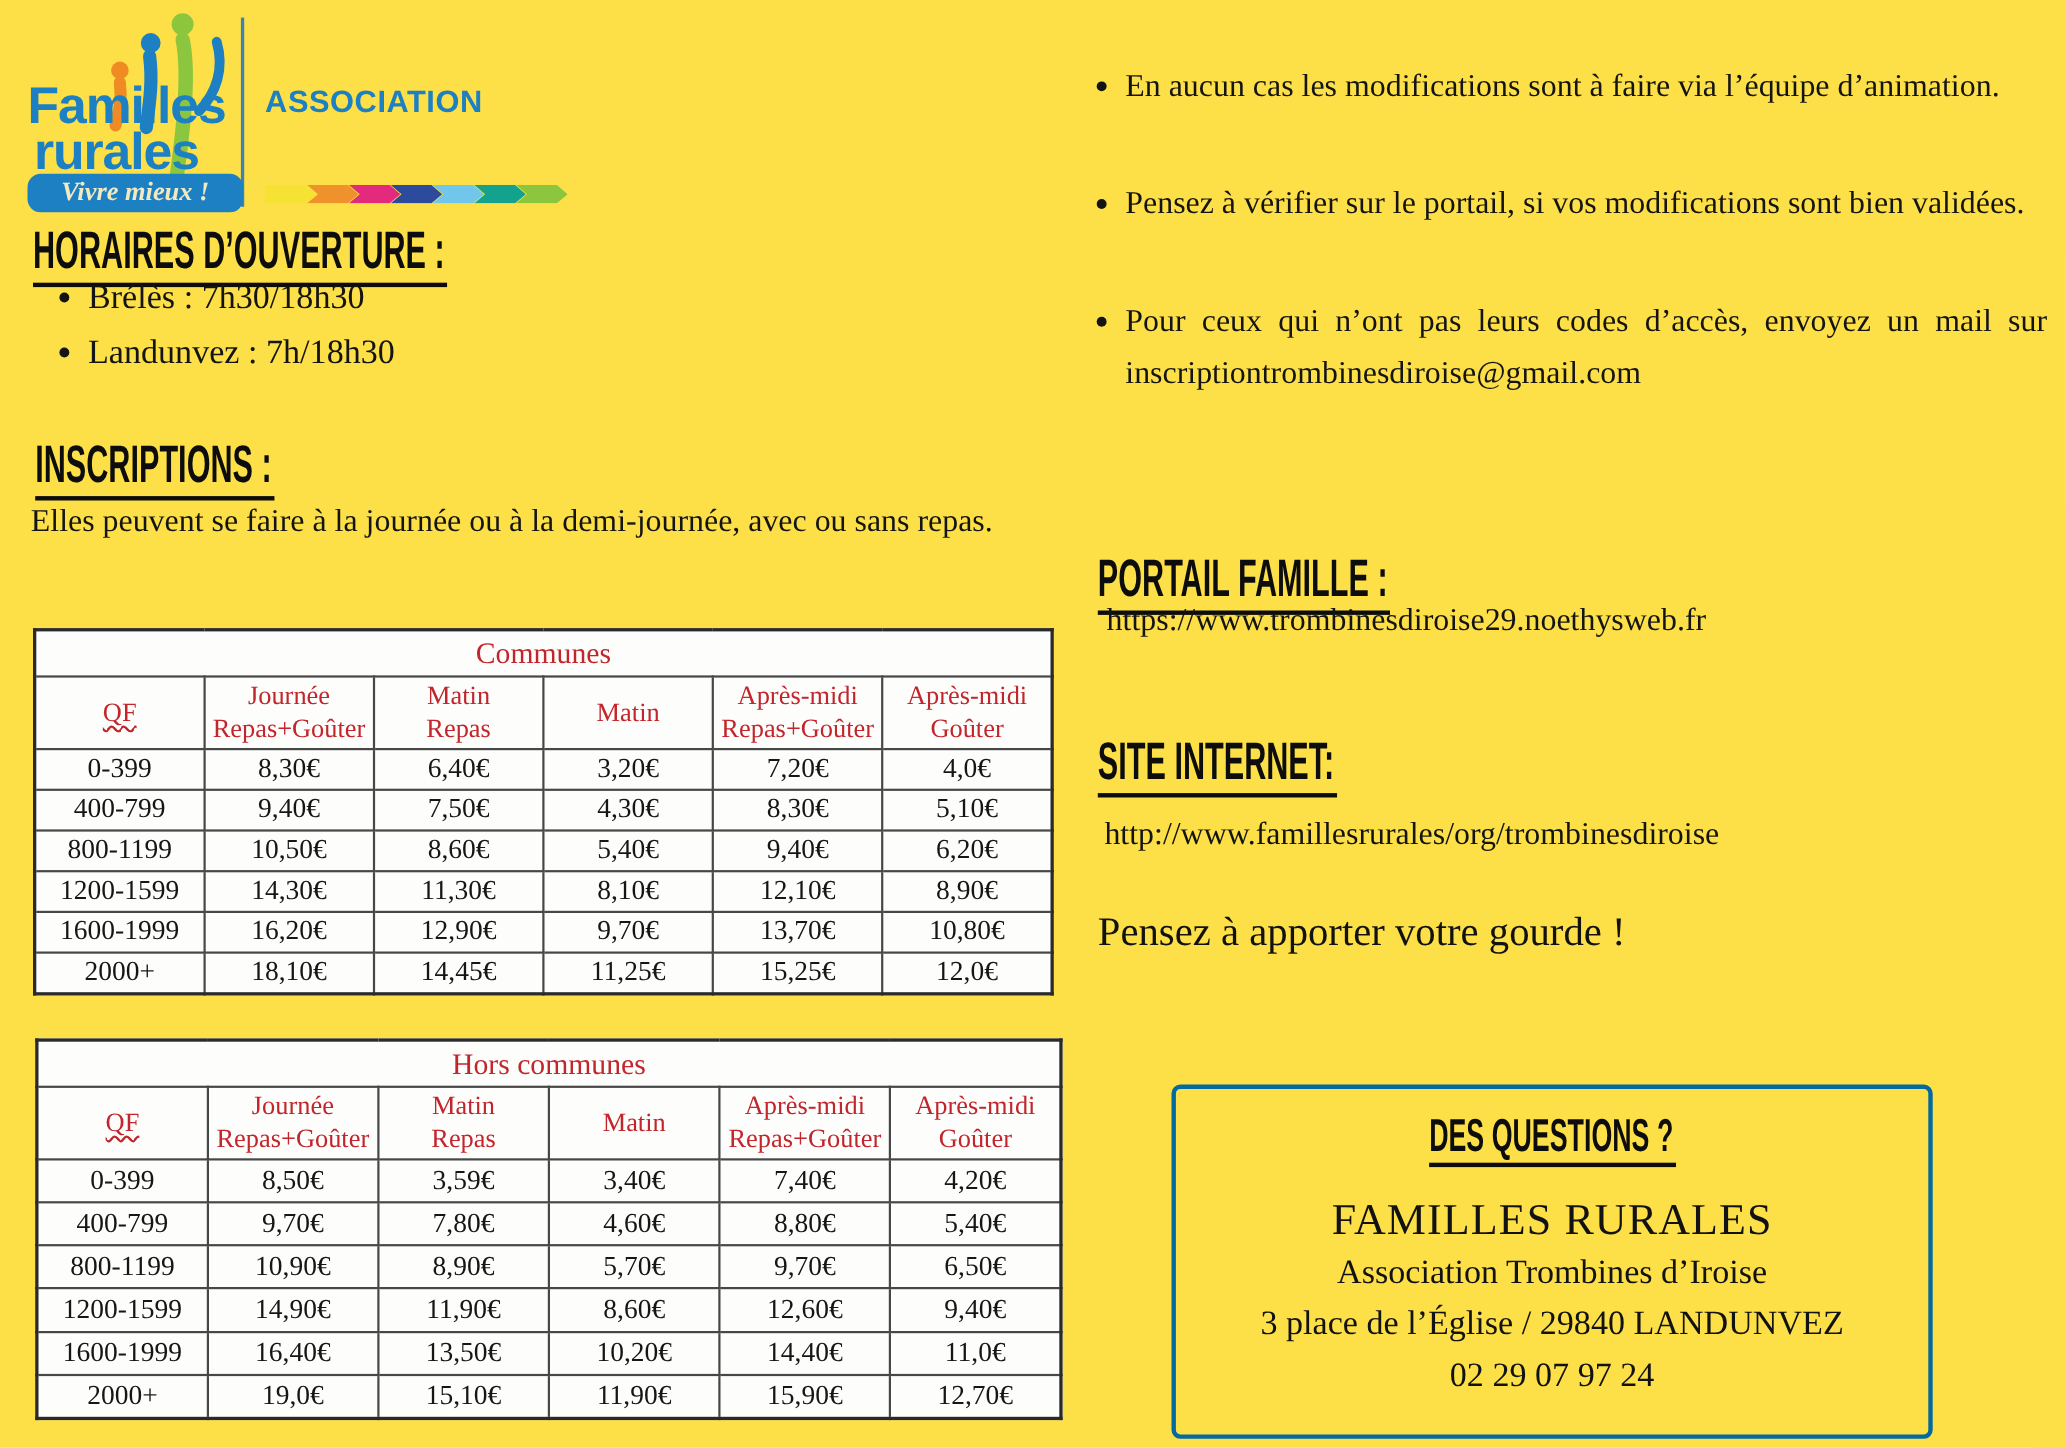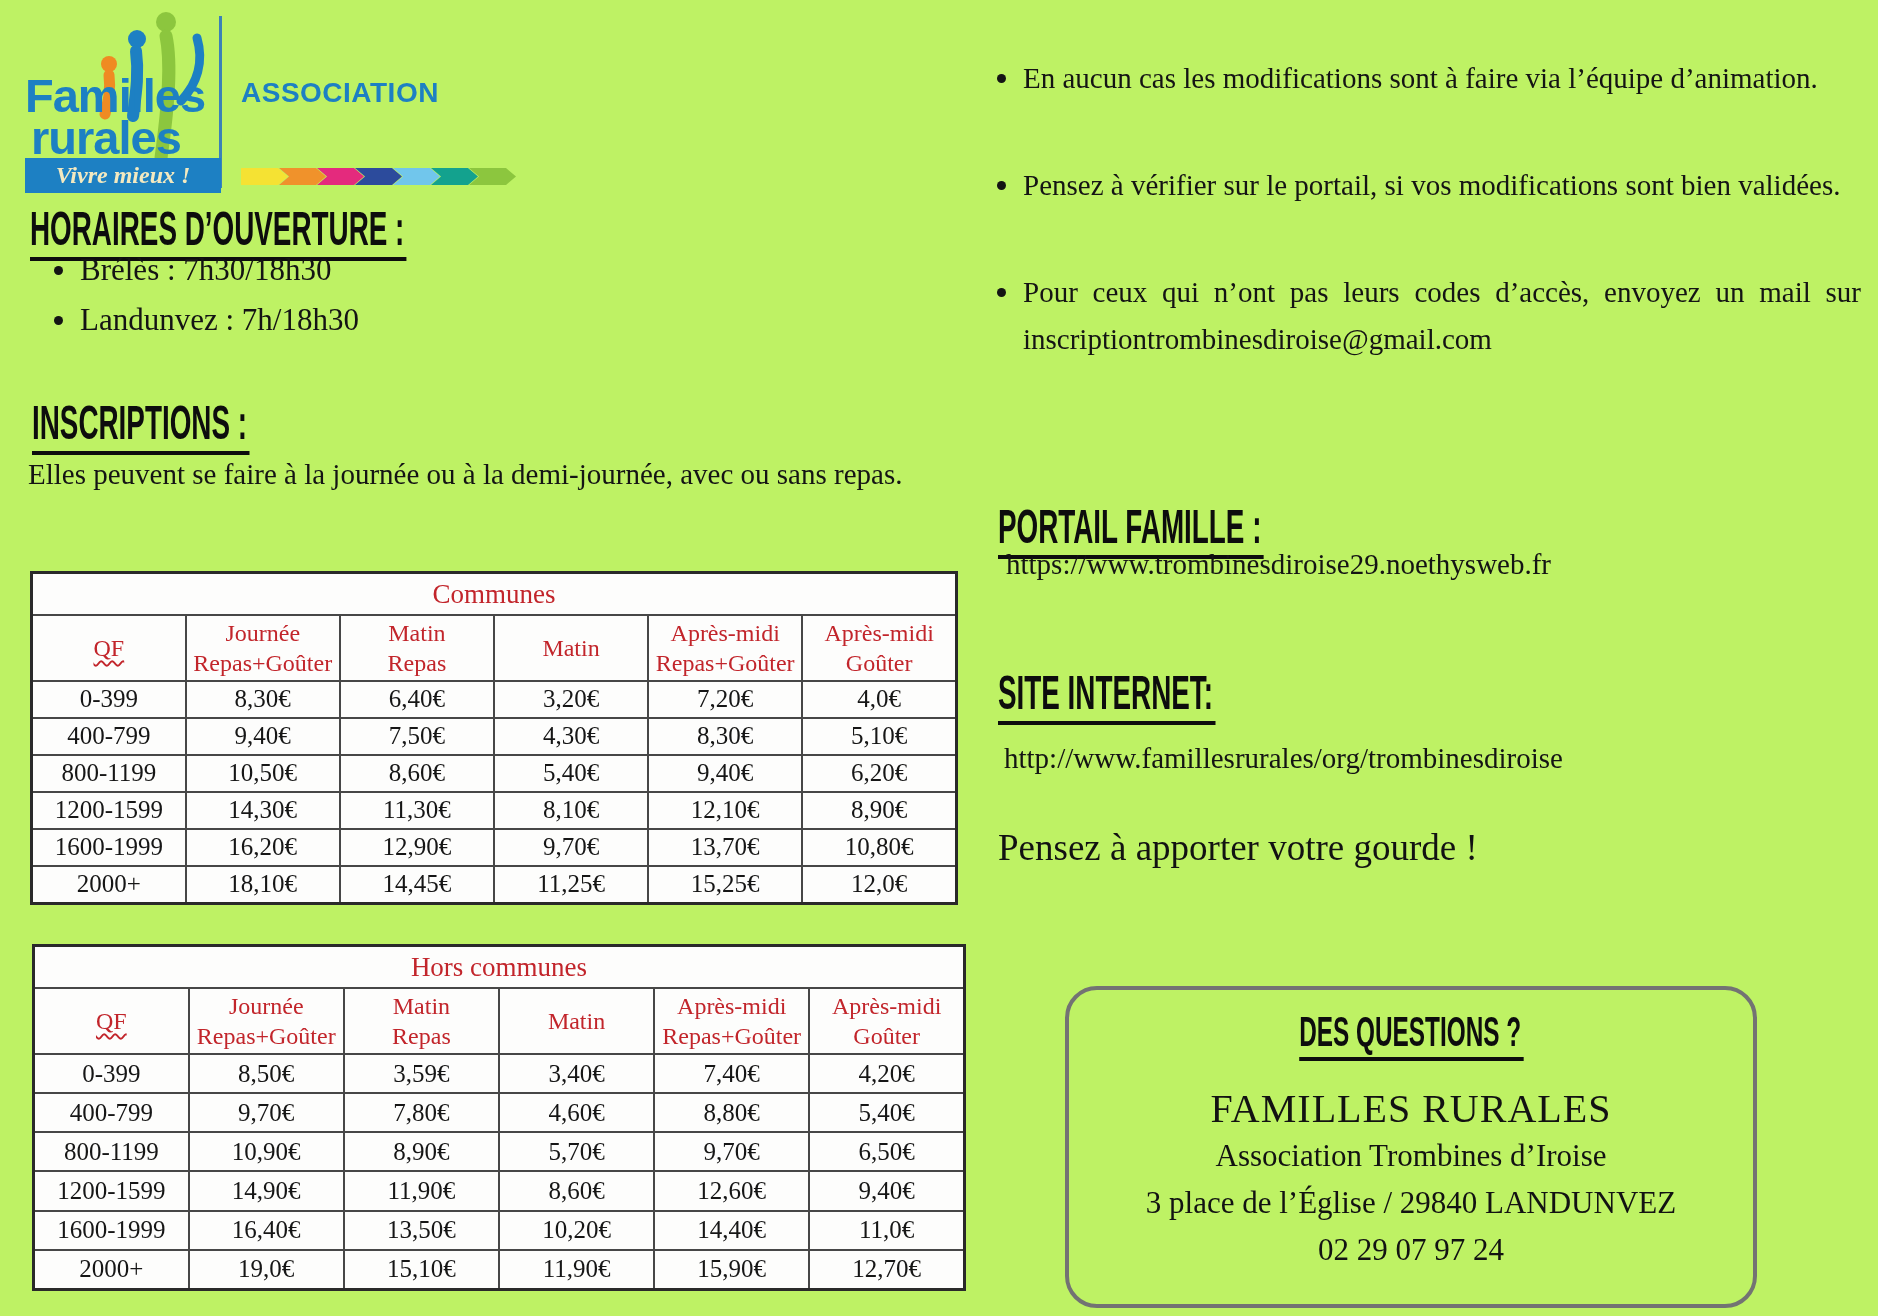--- a/index.html
+++ b/index.html
@@ -1,31 +1,31 @@
 <!DOCTYPE html>
 <html><head>
 <meta charset="utf-8">
 <style>
   html,body { margin:0; padding:0; }
   body { background:#e8e8e8; }
   .page {
     position:relative; width:1878px; height:1316px;
-    background:#bef264; overflow:hidden;
+    background:#fde047; overflow:hidden;
     font-family:"Liberation Serif","DejaVu Serif",serif; color:#141414;
   }
 
   
   .logo { position:absolute; left:25px; top:8px; width:196px; height:186px; }
   .logo svg { position:absolute; left:0; top:0; z-index:1; }
   .brand { position:absolute; z-index:2; font-family:"Liberation Sans","DejaVu Sans",sans-serif;
            font-weight:700; color:#1d80c3; letter-spacing:-1px; font-size:47px; line-height:1; }
   .brand-1 { left:0; top:64px; }
   .brand-2 { left:6px; top:106px; }
   .tagline { position:absolute; z-index:3; left:0; top:150px; width:196px; height:35px;
-             background:#1d80c3; display:flex; align-items:center; justify-content:center; }
+             background:#1d80c3; display:flex; align-items:center; justify-content:center;border-radius:12px; }
   .tagline span { font-family:"Liberation Serif",serif; font-style:italic; font-weight:700;
                   color:#f3e9c0; font-size:24px; }
   .logo-divider { position:absolute; left:219px; top:16px; width:3px; height:172px; background:#3c82b7; }
   .assoc { position:absolute; left:241px; top:74px; width:300px; }
   .assoc-line { font-family:"Liberation Sans","DejaVu Sans",sans-serif; font-weight:700;
                 color:#1d80c3; font-size:28px; line-height:37px; letter-spacing:0.5px; }
   .stripe { position:absolute; left:241px; top:168px; width:275px; height:17px; display:flex; }
   .stripe span { flex:1 1 auto; height:100%; margin-left:-9px;
                  clip-path:polygon(0 0, calc(100% - 10px) 0, 100% 50%, calc(100% - 10px) 100%, 0 100%, 10px 50%); }
   .stripe span:first-child { margin-left:0;
@@ -69,21 +69,21 @@
                  padding-left:28px; position:relative; }
   .rbullets li::before { content:""; position:absolute; left:2px; top:19px; width:9px; height:9px;
                  border-radius:50%; background:#141414; }
   .url { position:absolute; font-size:29px; color:#141414; white-space:nowrap; }
   .pos-portail-url { left:1006px; top:548px; }
   .pos-site-url    { left:1004px; top:742px; }
   .gourde { position:absolute; left:998px; top:826px; font-size:37px; color:#121212; }
 
   
   .qbox { position:absolute; left:1065px; top:986px; width:684px; height:314px;
-          border:4px solid #737373; border-radius:32px; text-align:center; }
+          border:4px solid #0369a1; border-radius:8px; text-align:center; }
   .qbox .hd { font-size:42px; transform:scaleX(0.58); transform-origin:center bottom;
               border-bottom-width:4px; margin-top:20px; }
   .qlines { margin-top:24px; }
   .qline { font-size:31px; line-height:47px; color:#121212; }
   .qline.first { font-size:40px; letter-spacing:1px; }
 </style>
 </head>
 <body>
 
 <div class="page">

